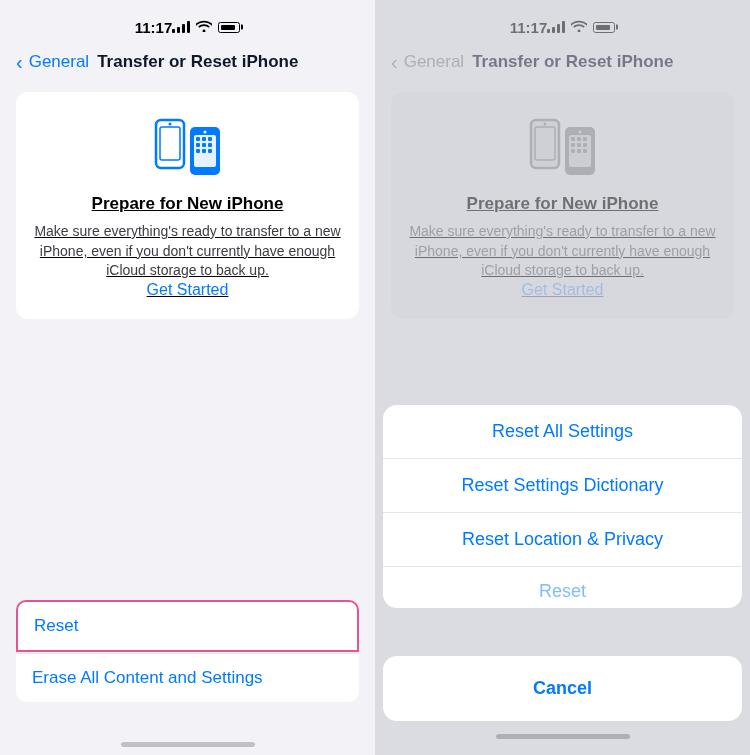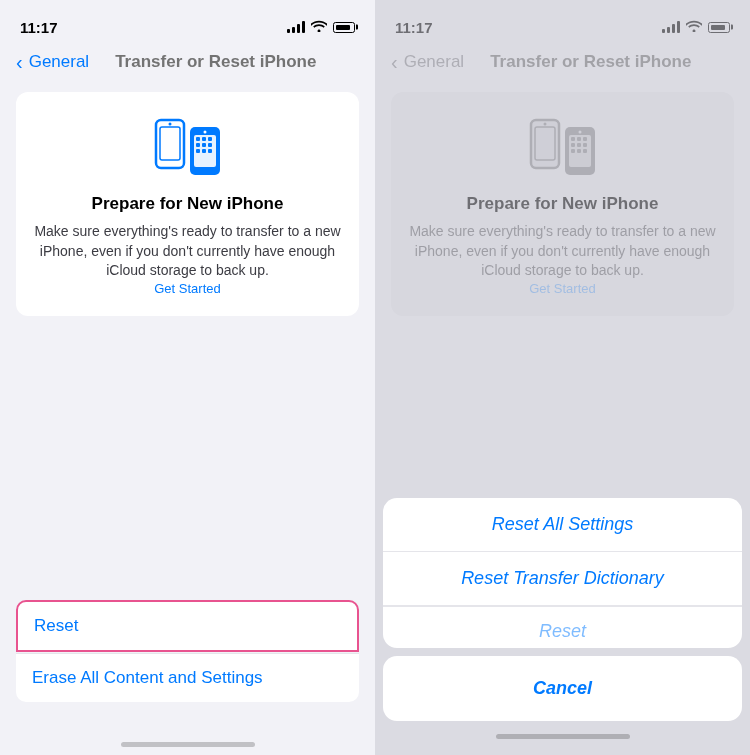--- a/index.html
+++ b/index.html
@@ -17,21 +17,21 @@
       width: 375px;
       height: 755px;
       background: #f2f2f7;
       display: flex;
       flex-direction: column;
       position: relative;
     }
 
     .status-bar {
       display: flex;
-      justify-content: space-between;
+      justify-content: center;
       align-items: center;
       padding: 14px 20px 4px 20px;
       height: 44px;
     }
 
     .status-time {
       font-size: 15px;
       font-weight: 600;
       color: #000;
     }
@@ -112,30 +112,31 @@
 
     .back-chevron {
       font-size: 20px;
       line-height: 1;
       margin-right: 2px;
     }
 
     .nav-title {
       font-size: 17px;
       font-weight: 600;
-      color: #737373;
-      margin-left: 26px;
+      color: #0f172a;
+      margin-left: 8px;
     }
 
     .content-area {
       flex: 1;
       padding: 12px 16px;
       display: flex;
       flex-direction: column;
       gap: 10px;
+      text-decoration: underline;
     }
 
     .card {
       background: #fff;
       border-radius: 12px;
       padding: 20px 16px;
       display: flex;
       flex-direction: column;
       align-items: center;
       text-align: center;
@@ -157,21 +158,21 @@
       margin-bottom: 8px;
     }
 
     .card-description {
       font-size: 14px;
       color: #3c3c43;
       line-height: 1.4;
     }
 
     .card-link {
-      font-size: 13px;
+      font-size: 16px;
       color: #007aff;
     }
 
     .spacer { flex: 1; }
 
     .bottom-section {
       padding: 0 16px 40px 16px;
       display: flex;
       flex-direction: column;
       gap: 1px;
@@ -234,21 +235,20 @@
     .action-sheet {
       position: absolute;
       bottom: 0;
       left: 0;
       right: 0;
       z-index: 2;
       padding: 0 8px 34px 8px;
       display: flex;
       flex-direction: column;
       gap: 8px;
-      font-style: italic;
     }
 
     .action-sheet-main {
       background: #fff;
       border-radius: 14px;
       overflow: hidden;
       display: flex;
       flex-direction: column;
     }
 
@@ -278,20 +278,21 @@
     }
 
     .action-cancel {
       background: #fff;
       border-radius: 14px;
       padding: 22px;
       font-size: 18px;
       font-weight: 600;
       color: #007aff;
       text-align: center;
+      margin-top: 40px;
     }
 
     .right-nav {
       display: flex;
       align-items: center;
       padding: 8px 16px 8px 16px;
     }
     .right-nav .back-btn {
       color: #8e8e93;
     }
@@ -443,21 +444,24 @@
   </div>
 
   <div class="dimmed"></div>
 
   <div class="action-sheet">
     <div class="action-sheet-main">
       <div class="action-sheet-item">
         <span>Reset All Settings</span>
       </div>
       <div class="action-sheet-item">
-        <span>Reset Transfer Dictionary</span>
+        <span>Reset Settings Dictionary</span>
+      </div>
+      <div class="action-sheet-item" style="border-bottom:none;">
+        <span>Reset Location &amp; Privacy</span>
       </div>
       <div class="action-sheet-item partial" style="border-top:1px solid #e5e5ea; padding-bottom:6px;">
         <span style="opacity:0.5;">Reset</span>
       </div>
     </div>
     <div class="action-cancel">
       <span>Cancel</span>
     </div>
   </div>
 

